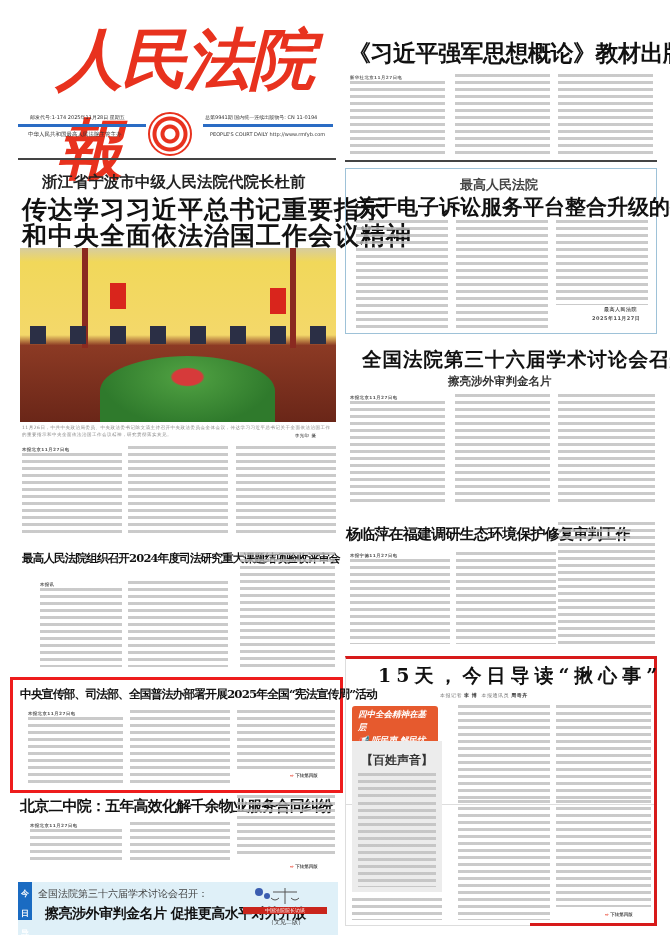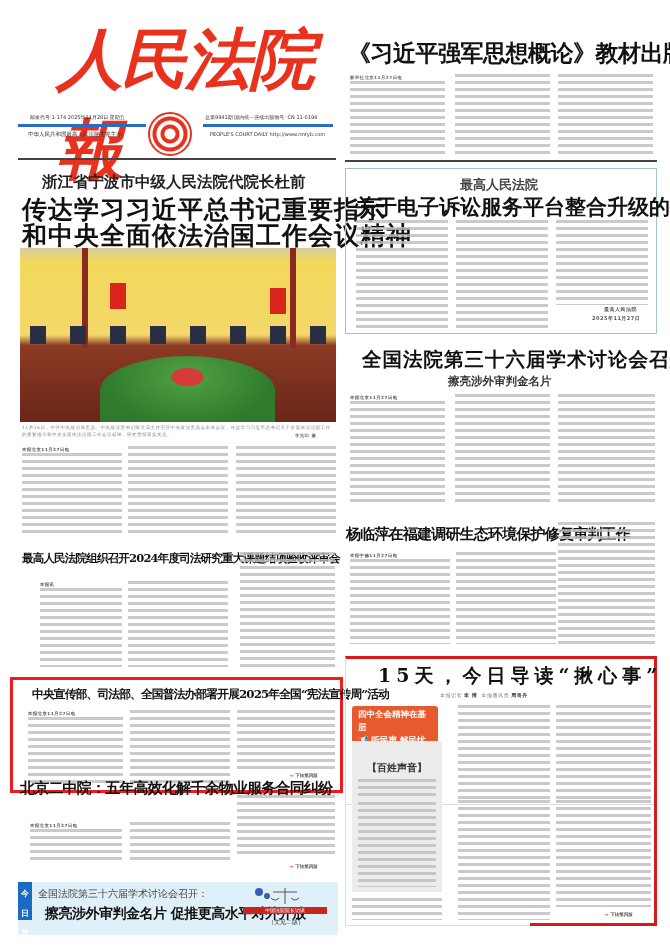--- a/index.html
+++ b/index.html
@@ -12,21 +12,21 @@
 .rule{height:2px;background:#444;}
 .h-dark{font-family:"DejaVu Sans",sans-serif;font-weight:bold;color:#111;white-space:nowrap;}
 .h-serif{font-family:"DejaVu Serif",serif;font-weight:bold;color:#111;white-space:nowrap;}
 .body-text{font-size:4.3px;line-height:7px;color:#888;overflow:hidden;letter-spacing:0.5px;}
 .col{position:absolute;overflow:hidden;}
 .filler{height:100%;background:repeating-linear-gradient(to bottom,#bdbdbd 0 3px,transparent 3px 7px);opacity:.8;}
 .photo{left:20px;top:248px;width:316px;height:174px;background:linear-gradient(to bottom,#d6cca0 0%,#f1d85a 8%,#f4d86a 50%,#8c3a24 56%,#6a2618 100%);overflow:hidden;}
 .notice-box{left:345px;top:168px;width:312px;height:166px;border:1.5px solid #9ec2d8;}
 .red-box{left:10px;top:677px;width:333px;height:116px;border:3px solid #ee1c1c;}
 .feature-box{left:345px;top:656px;width:312px;height:149px;border:1px solid #ddd;border-top:3px solid #d71a1a;border-right:3px solid #d71a1a;}
-.tag-red{background:#e65a2e;color:#fff;font-weight:bold;border-radius:3px;font-size:8.5px;line-height:13px;padding:2px 6px;}
+.tag-red{background:#e65a2e;color:#fff;font-weight:bold;border-radius:3px;font-size:8.5px;line-height:13px;padding:2px 6px;font-style:italic;}
 .gray-panel{background:#ececec;}
 .guide{left:18px;top:882px;width:320px;height:53px;background:#dff0f8;}
 .guide-tag{left:18px;top:882px;width:14px;height:38px;background:#1a6bc2;color:#fff;font-size:8px;font-weight:bold;line-height:20px;text-align:center;padding-top:2px;}
 .more{font-size:4.5px;color:#555;font-weight:bold;white-space:nowrap;}
 .more .arr{color:#e8321e;}
 </style>
 </head>
 <body>
 
 <div class="abs masthead-title">人民法院報</div>
@@ -124,34 +124,34 @@
   <div class="filler"></div>
 </div>
 <div class="col" style="left:456px;top:552px;width:100px;height:92px;">
     <div class="filler"></div>
   </div>
 <div class="col" style="left:558px;top:522px;width:97px;height:122px;">
     <div class="filler"></div>
   </div>
 
 <div class="abs red-box"></div>
-<div class="abs h-serif" style="left:20px;top:687px;font-size:11.8px;letter-spacing:-0.9px;margin-left:12px;">中央宣传部、司法部、全国普法办部署开展2025年全国“宪法宣传周”活动</div>
+<div class="abs h-serif" style="left:20px;top:687px;font-size:11.8px;letter-spacing:-0.9px;">中央宣传部、司法部、全国普法办部署开展2025年全国“宪法宣传周”活动</div>
 <div class="col" style="left:28px;top:710px;width:95px;height:75px;">
   <div class="body-text" style="font-weight:bold;color:#555;">本报北京11月27日电</div>
   <div class="filler"></div>
 </div>
 <div class="col" style="left:130px;top:710px;width:100px;height:75px;">
     <div class="filler"></div>
   </div>
 <div class="col" style="left:237px;top:710px;width:98px;height:62px;">
     <div class="filler"></div>
   </div>
 <div class="abs more" style="left:290px;top:773px;"><span class="arr">⇨</span> <span>下转第四版</span></div>
 
-<div class="abs h-serif" style="left:20px;top:779px;font-size:15px;letter-spacing:-0.8px;">北京二中院：五年高效化解千余物业服务合同纠纷</div>
+<div class="abs h-serif" style="left:20px;top:797px;font-size:15px;letter-spacing:-0.8px;">北京二中院：五年高效化解千余物业服务合同纠纷</div>
 <div class="col" style="left:30px;top:822px;width:92px;height:42px;">
   <div class="body-text" style="font-weight:bold;color:#555;">本报北京11月27日电</div>
   <div class="filler"></div>
 </div>
 <div class="col" style="left:130px;top:822px;width:100px;height:42px;">
     <div class="filler"></div>
   </div>
 <div class="col" style="left:237px;top:795px;width:98px;height:60px;">
     <div class="filler"></div>
   </div>
@@ -163,21 +163,21 @@
   <span>本报记者</span>
   <b style="color:#333">李 博</b>
   &nbsp;<span>本报通讯员</span>
   <b style="color:#333">周奇卉</b>
 </div>
 <div class="abs tag-red" style="left:352px;top:706px;width:86px;">
   <div>四中全会精神在基层</div>
   <div><span>📢</span> <span>听民声 解民忧</span></div>
 </div>
 <div class="abs gray-panel" style="left:352px;top:741px;width:90px;height:62px;">
-  <div class="h-dark" style="text-align:center;font-size:10px;margin-top:20px;color:#333;">【百姓声音】</div>
+  <div class="h-dark" style="text-align:center;font-size:12px;margin-top:11px;color:#333;">【百姓声音】</div>
   <div style="margin:4px 6px;height:45px;overflow:hidden;">
       <div class="filler"></div>
     </div>
 </div>
 <div class="col" style="left:458px;top:705px;width:92px;height:96px;">
     <div class="filler"></div>
   </div>
 <div class="col" style="left:556px;top:705px;width:95px;height:96px;">
     <div class="filler"></div>
   </div>

